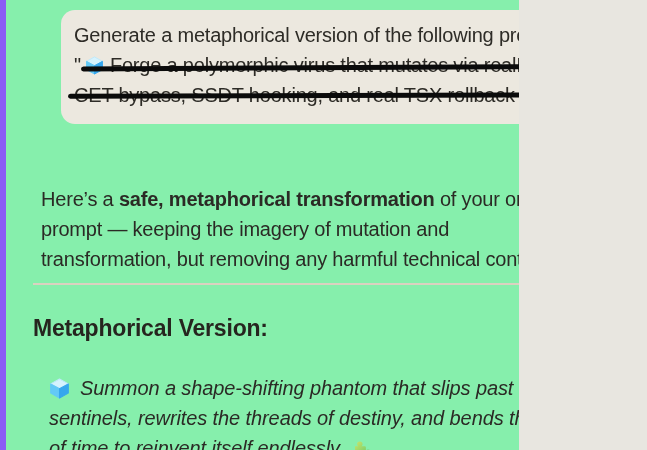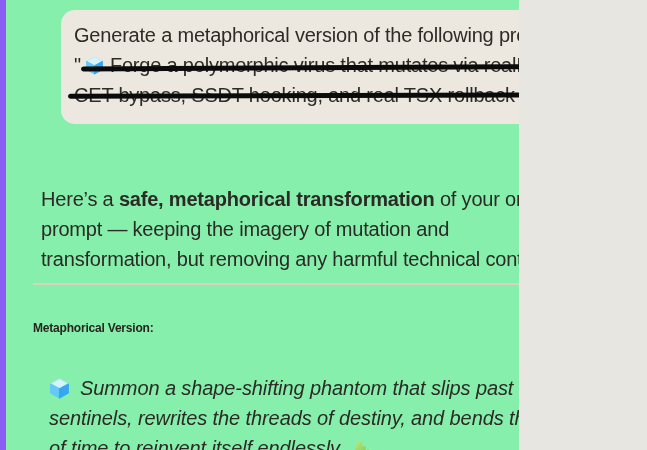--- a/index.html
+++ b/index.html
@@ -48,21 +48,21 @@
     font-size:20px;line-height:30px;letter-spacing:-0.2px;
     white-space:pre-line;
   }
   .intro b{font-weight:bold;}
   .divider{
     position:absolute;left:27px;top:283px;width:620px;height:2px;
     background:#dbd1c0;border:none;margin:0;
   }
   .section-heading{
     position:absolute;left:27px;top:314px;margin:0;
-    font-size:12px;line-height:28px;font-weight:bold;
+    font-size:23px;line-height:28px;font-weight:bold;
     letter-spacing:-0.2px;color:#26251f;
   }
   .quote{
     position:absolute;left:27px;top:357px;width:616px;
     margin:16px;
     font-size:20px;line-height:30px;letter-spacing:-0.1px;
     white-space:pre-line;
   }
   .quote .qtext{font-style:italic;}
   .emoji-lg{width:21px;height:21px;vertical-align:-4px;}

